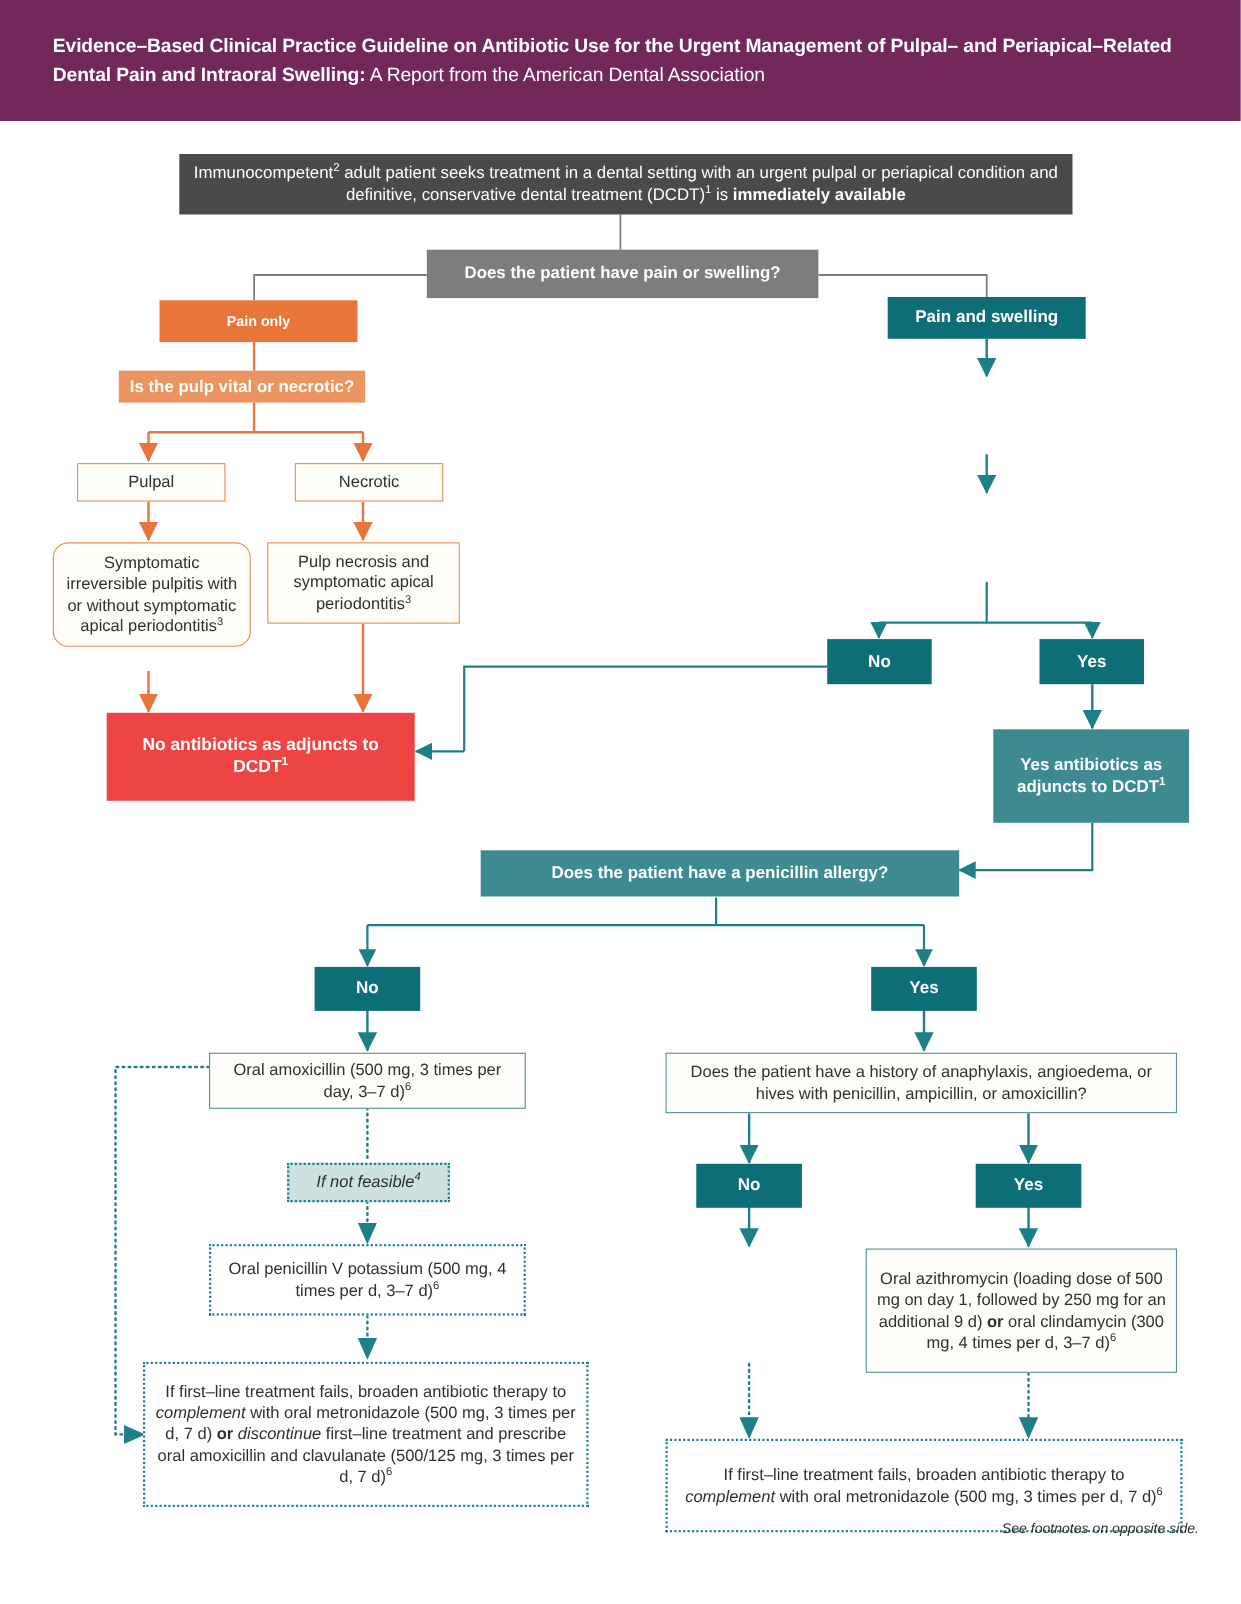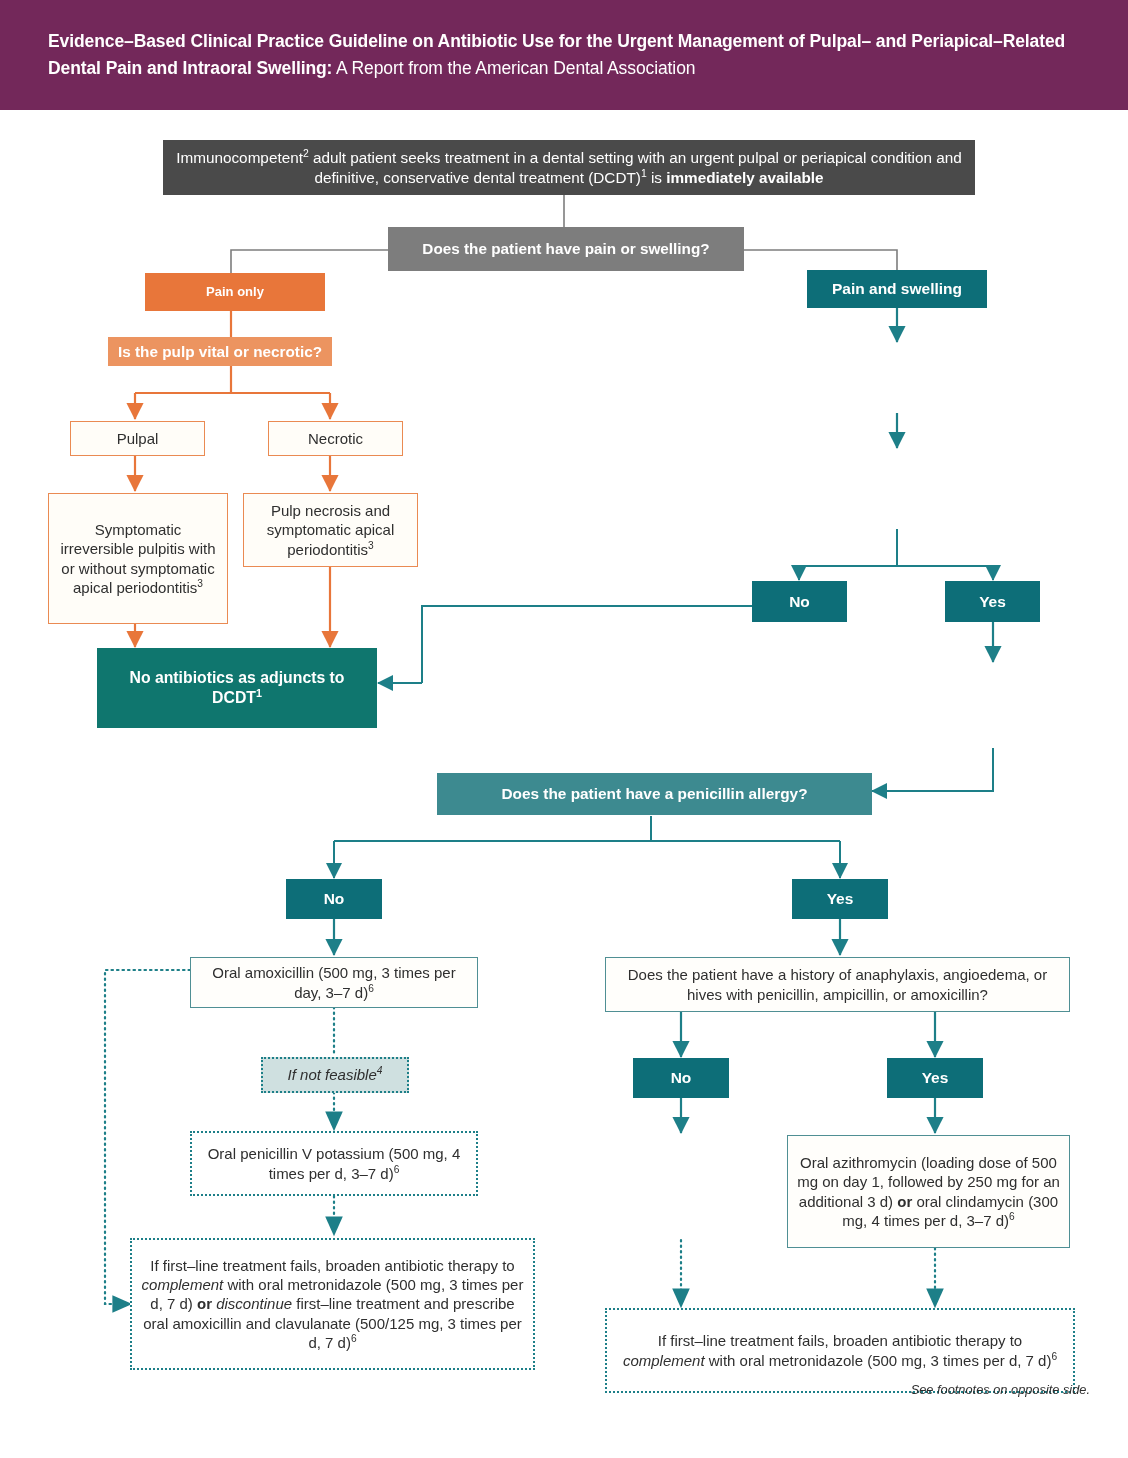--- a/index.html
+++ b/index.html
@@ -59,21 +59,21 @@
     line-height: 1.28;
     padding: 4px 8px;
   }
   .node .inner { width: 100%; }
 
   
   .n-dark      { background: #4a4a4a; color:#fff; font-size:15.3px; }
   .n-gray      { background: #7d7d7d; color:#fff; font-size:15.3px; font-weight:bold; }
   .n-orange    { background: #e8763a; color:#fff; font-weight:bold; font-size:13px; }
   .n-orange-lt { background: #ec9460; color:#fff; font-weight:bold; font-size:15.3px; }
-  .n-orange-pale { background: #0f766e; color:#fff; font-weight:bold; font-size:15.8px; }
+  .n-orange-pale { background: #ef4444; color:#fff; font-weight:bold; font-size:15.8px; }
   .n-orange-out{ background: #fffdf8; color:#2f2f2f; border:1.4px solid #ea8a52; font-size:15px; }
   .n-teal-dk   { background: #0d6e78; color:#fff; font-weight:bold; font-size:15.5px; }
   .n-teal-md   { background: #3d8a90; color:#fff; font-weight:bold; font-size:15.4px; }
   .n-teal-out  { background: #fffefb; color:#2f2f2f; border:1.4px solid #4f8f94; font-size:15px; }
   .n-dotted    { background: #ffffff; color:#2f2f2f; border:2px dotted #1d7f88; font-size:15px; }
   .n-dotted-fill { background: #cfe0e0; color:#2f2f2f; border:2px dotted #1d7f88; font-size:15px; font-style:italic; }
 
   sup { font-size: 0.68em; vertical-align: super; line-height: 0; }
   .ital { font-style: italic; }
   .bld  { font-weight: bold; }
@@ -202,21 +202,21 @@
   </div>
 
   <div class="node n-orange-out" style="left:70px; top:311px; width:135px; height:35px;">
     <div class="inner">Pulpal</div>
   </div>
 
   <div class="node n-orange-out" style="left:268px; top:311px; width:135px; height:35px;">
     <div class="inner">Necrotic</div>
   </div>
 
-  <div class="node n-orange-out" style="left:48px; top:383px; width:180px; height:131px;">
+  <div class="node n-orange-out" style="left:48px; top:383px; width:180px; height:95px;border-radius:14px;">
     <div class="inner">
       <span>Symptomatic irreversible pulpitis with or without symptomatic apical periodontitis</span><sup>3</sup>
     </div>
   </div>
 
   <div class="node n-orange-out" style="left:243px; top:383px; width:175px; height:74px;">
     <div class="inner">
       <span>Pulp necrosis and symptomatic apical periodontitis</span><sup>3</sup>
     </div>
   </div>
@@ -230,20 +230,25 @@
 
 
   <div class="node n-teal-dk" style="left:752px; top:471px; width:95px; height:41px;">
     <div class="inner">No</div>
   </div>
 
   <div class="node n-teal-dk" style="left:945px; top:471px; width:95px; height:41px;">
     <div class="inner">Yes</div>
   </div>
 
+  <div class="node n-teal-md" style="left:903px; top:553px; width:178px; height:85px;">
+    <div class="inner">
+      <span>Yes antibiotics as adjuncts to DCDT</span><sup>1</sup>
+    </div>
+  </div>
 
   <div class="node n-teal-md" style="left:437px; top:663px; width:435px; height:42px;">
     <div class="inner">Does the patient have a penicillin allergy?</div>
   </div>
 
   <div class="node n-teal-dk" style="left:286px; top:769px; width:96px; height:40px;">
     <div class="inner">No</div>
   </div>
 
   <div class="node n-teal-dk" style="left:792px; top:769px; width:96px; height:40px;">
@@ -276,21 +281,21 @@
     <div class="inner">No</div>
   </div>
 
   <div class="node n-teal-dk" style="left:887px; top:948px; width:96px; height:40px;">
     <div class="inner">Yes</div>
   </div>
 
 
   <div class="node n-teal-out" style="left:787px; top:1025px; width:283px; height:113px;">
     <div class="inner">
-      <span>Oral azithromycin (loading dose of 500 mg on day 1, followed by 250 mg for an additional 3 d) </span><span class="bld">or</span><span> oral clindamycin (300 mg, 4 times per d, 3–7 d)</span><sup>6</sup>
+      <span>Oral azithromycin (loading dose of 500 mg on day 1, followed by 250 mg for an additional 9 d) </span><span class="bld">or</span><span> oral clindamycin (300 mg, 4 times per d, 3–7 d)</span><sup>6</sup>
     </div>
   </div>
 
   <div class="node n-dotted" style="left:130px; top:1128px; width:405px; height:132px;">
     <div class="inner">
       <span>If first–line treatment fails, broaden antibiotic therapy to </span><span class="ital">complement</span><span> with oral metronidazole (500 mg, 3 times per d, 7 d) </span><span class="bld">or</span><span class="ital"> discontinue</span><span> first–line treatment and prescribe oral amoxicillin and clavulanate (500/125 mg, 3 times per d, 7 d)</span><sup>6</sup>
     </div>
   </div>
 
   <div class="node n-dotted" style="left:605px; top:1198px; width:470px; height:85px;">

